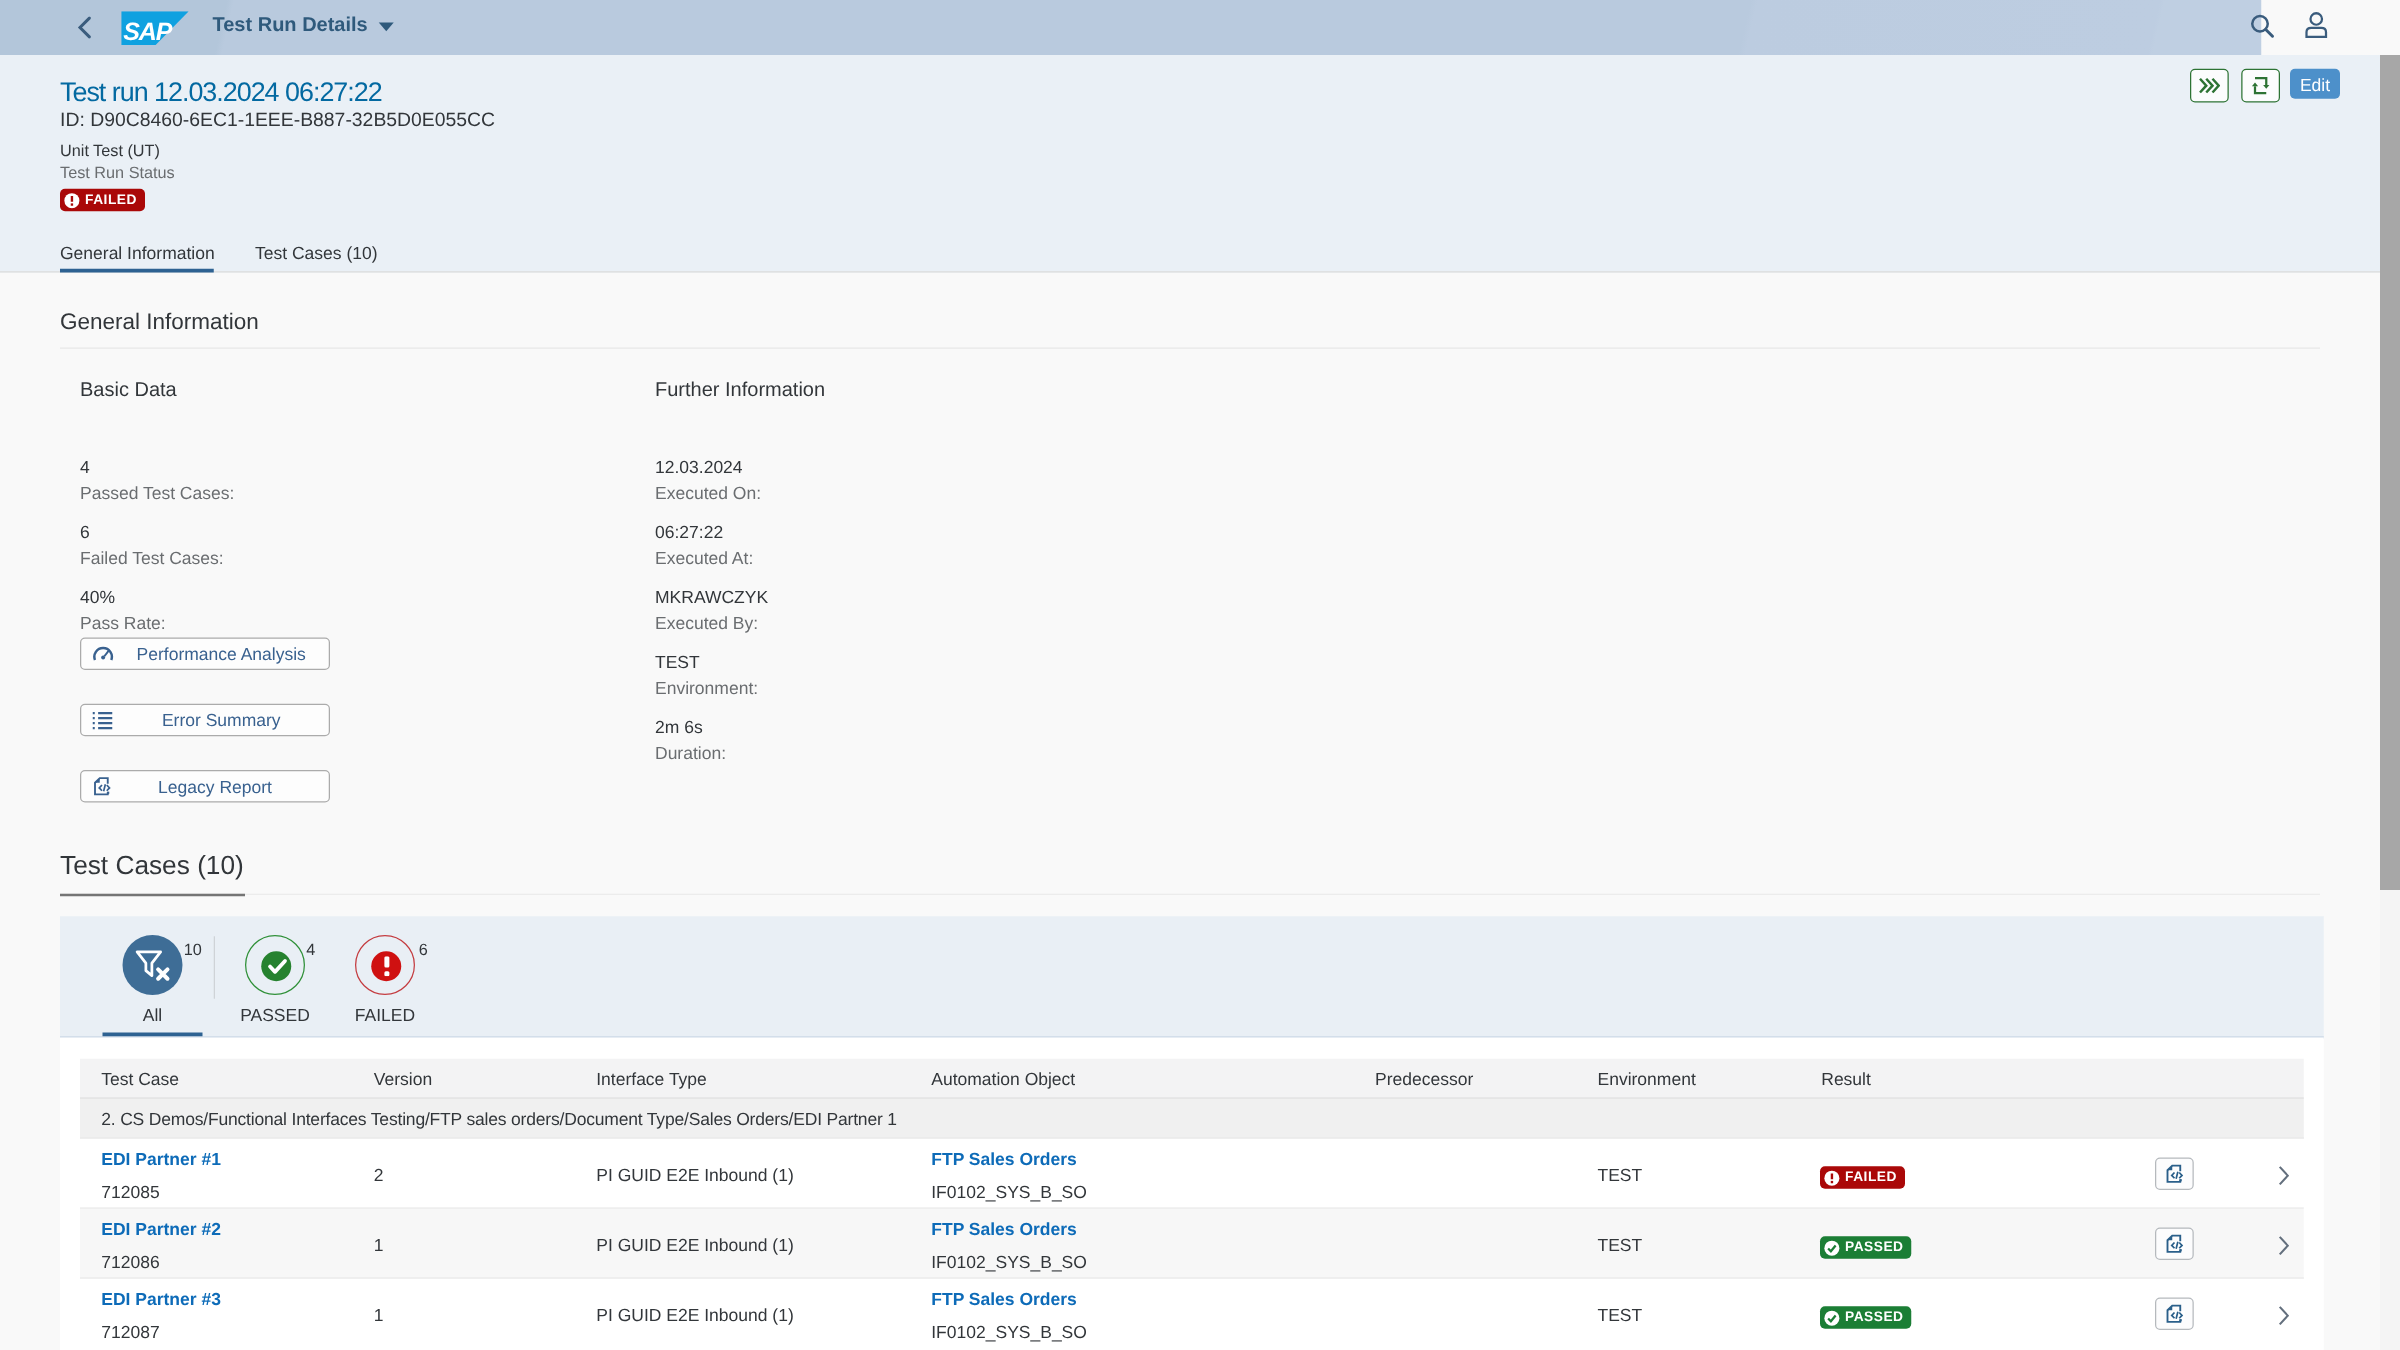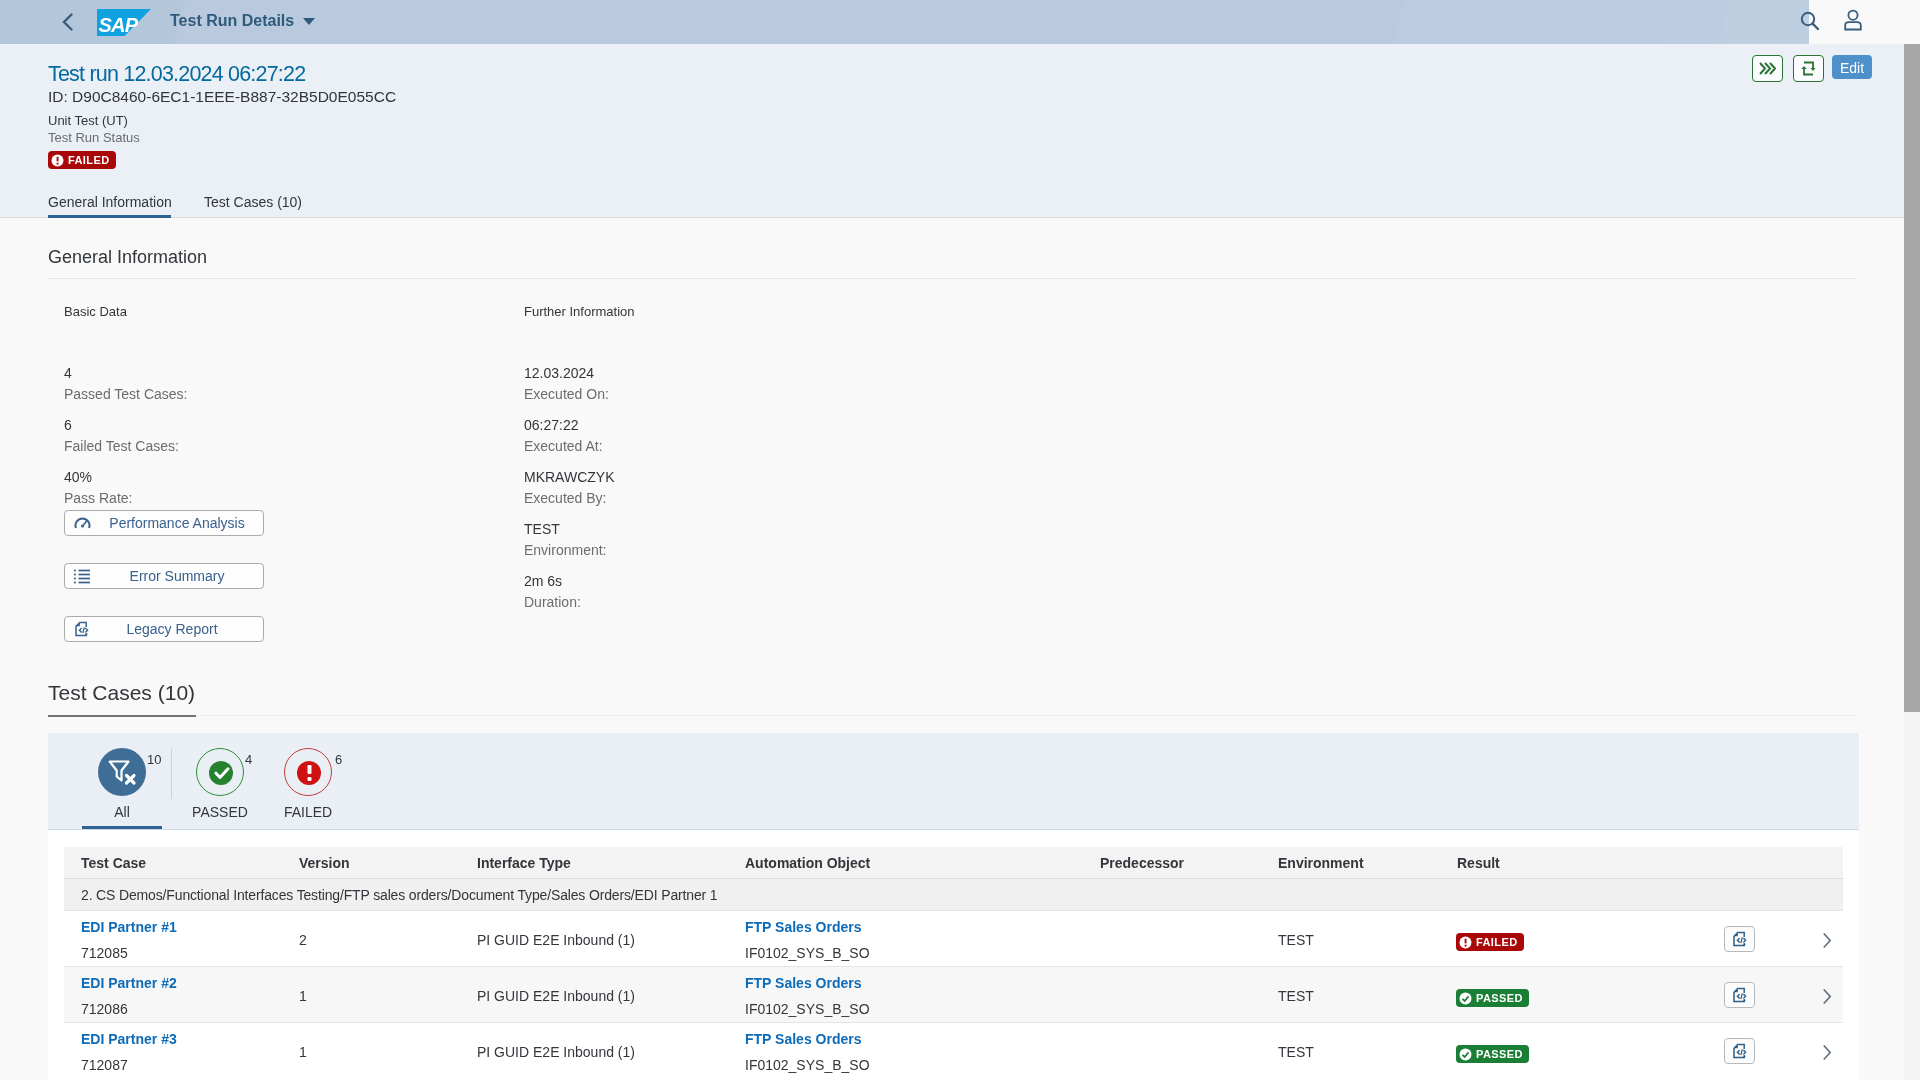--- a/index.html
+++ b/index.html
@@ -32,21 +32,21 @@
 
 .tabbar { position:absolute; left:0; top:130px; width:1904px; height:44px; border-bottom:1px solid #dcdcdc; }
 .tab { position:absolute; top:20px; font-size:14px; color:#32363a; }
 .tab1 { left:48px; }
 .tab2 { left:204px; }
 .tabline { position:absolute; left:48px; top:41px; width:123px; height:3px; background:#2e6292; }
 
 
 .sechead { position:absolute; font-size:19px; color:#32363a; }
 .divider { position:absolute; height:1px; background:#e8e8e8; }
-.subhead { position:absolute; font-size:13px; color:#32363a; }
+.subhead { position:absolute; font-size:16px; color:#32363a; }
 .lbl { position:absolute; font-size:14px; color:#6a6d70; line-height:16px;margin-top:39px; }
 .val { position:absolute; font-size:14px; color:#32363a; line-height:16px; }
 
 .gbtn { position:absolute; left:64px; width:200px; height:26px; background:#fdfdfd; border:1px solid #ababab; border-radius:4px; display:flex; align-items:center; justify-content:center; font-size:14px; color:#39618f; }
 .gbtn svg { position:absolute; left:9px; }
 
 
 .tcline { position:absolute; left:48px; top:714.5px; width:148px; height:2.5px; background:#757575; }
 
 
@@ -54,21 +54,21 @@
 .fitem { position:absolute; top:15px; text-align:center; }
 .fcircle { width:48px; height:48px; border-radius:50%; position:relative; margin:0 auto; }
 .fcount { position:absolute; font-size:13px; color:#32363a; }
 .flabel { position:absolute; top:56px; width:100%; text-align:center; font-size:14px; color:#32363a; }
 .fsep { position:absolute; left:123px; top:16px; width:1px; height:50px; background:#cfd3d7; }
 .fline { position:absolute; left:34px; top:92.5px; width:80px; height:3px; background:#2e6292; }
 
 
 .table { position:absolute; left:48px; top:830px; width:1811px; height:250px; background:#fff; padding:17px 16px 0 16px; }
 .trow { position:relative; width:100%; }
-.thead { height:32px; background:#f3f3f4; border-bottom:1px solid #dcdcdc;font-weight:bold; }
+.thead { height:32px; background:#f3f3f4; border-bottom:1px solid #dcdcdc; }
 .tgroup { height:32px; background:#f0f0f0; border-bottom:1px solid #e5e5e5; }
 .tdata { height:56px; background:#fff; border-bottom:1px solid #e5e5e5; }
 .tdata.alt { background:#f7f7f7; }
 .trow:last-child { border-bottom:none; }
 .cell { position:absolute; font-size:14px; color:#32363a; line-height:16px; }
 .blue { color:#0d6bb8; font-weight:bold; }
 .hcell { top:8px; }
 .c1 { left:17px; } .c2 { left:235px; } .c3 { left:413px; } .c4 { left:681px; }
 .c5 { left:1036px; } .c6 { left:1214px; } .c7 { left:1393px; }
 .l1 { top:8px; } .l2 { top:34px; } .lm { top:21px; }

